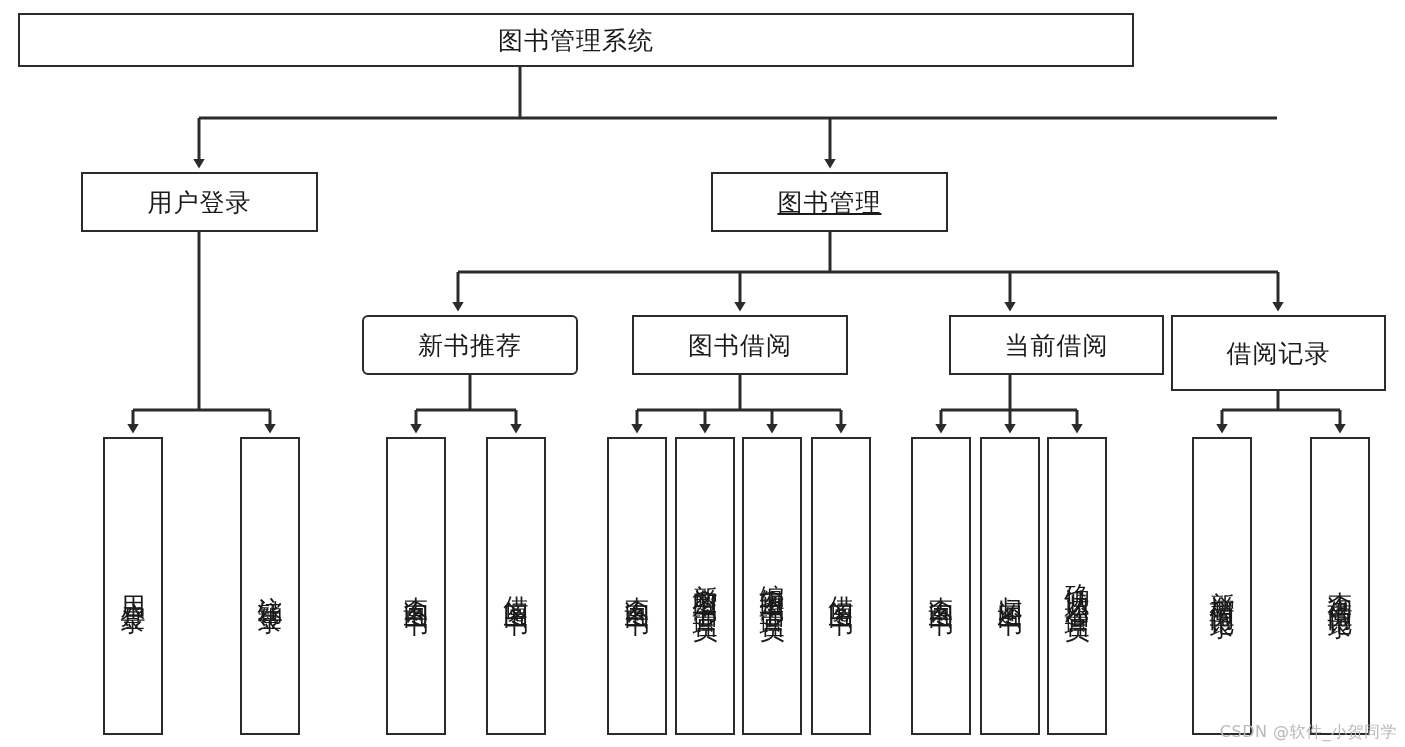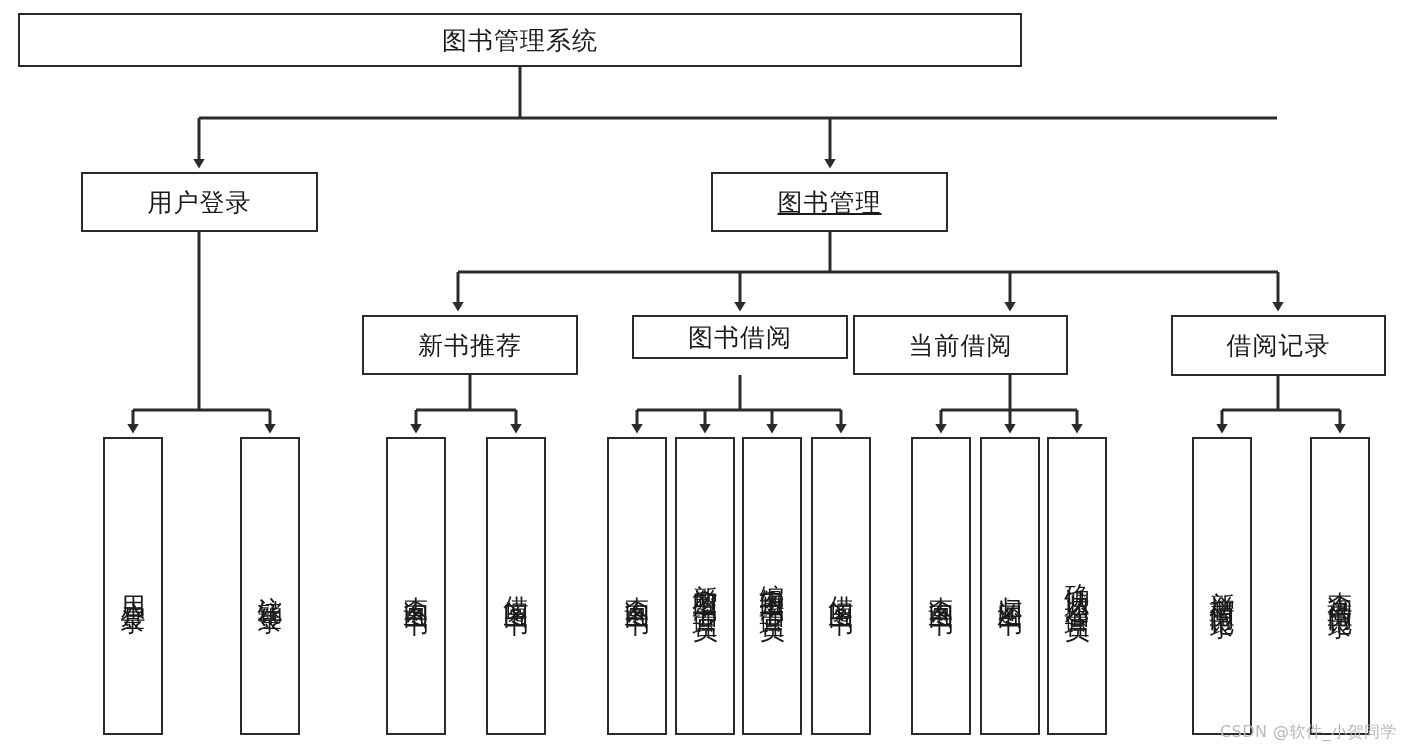--- a/index.html
+++ b/index.html
@@ -108,41 +108,41 @@
       <path d="M1010,410 L1010,425" marker-end="url(#arr)"></path>
       <path d="M1077,410 L1077,425" marker-end="url(#arr)"></path>
 
       <path d="M1278,375 L1278,410"></path>
       <path d="M1222,410 L1340,410"></path>
       <path d="M1222,410 L1222,425" marker-end="url(#arr)"></path>
       <path d="M1340,410 L1340,425" marker-end="url(#arr)"></path>
     </g>
   </svg>
 
-  <div class="node h" style="left:18px; top:13px; width:1004px; height:54px;">
+  <div class="node h" style="left:18px; top:13px; width:1116px; height:54px;">
     <span>图书管理系统</span>
   </div>
 
   <div class="node h" style="left:81px; top:172px; width:237px; height:60px;">
     <span>用户登录</span>
   </div>
   <div class="node h" style="left:711px; top:172px; width:237px; height:60px;text-decoration:underline;">
     <span>图书管理</span>
   </div>
 
-  <div class="node h" style="left:362px; top:315px; width:216px; height:60px;">
+  <div class="node h" style="left:362px; top:315px; width:216px; height:60px;border-radius:6px;">
     <span>新书推荐</span>
   </div>
-  <div class="node h" style="left:632px; top:315px; width:216px; height:44px;">
+  <div class="node h" style="left:632px; top:315px; width:216px; height:60px;">
     <span>图书借阅</span>
   </div>
-  <div class="node h" style="left:853px; top:315px; width:215px; height:60px;">
+  <div class="node h" style="left:949px; top:315px; width:215px; height:60px;">
     <span>当前借阅</span>
   </div>
-  <div class="node h" style="left:1171px; top:315px; width:215px; height:61px;">
+  <div class="node h" style="left:1171px; top:315px; width:215px; height:76px;">
     <span>借阅记录</span>
   </div>
 
   <div class="node v" style="left:103px; top:437px; width:60px; height:298px;">
     <span class="vtext">用户登录</span>
   </div>
   <div class="node v" style="left:240px; top:437px; width:60px; height:298px;">
     <span class="vtext">注销登录</span>
   </div>
 

